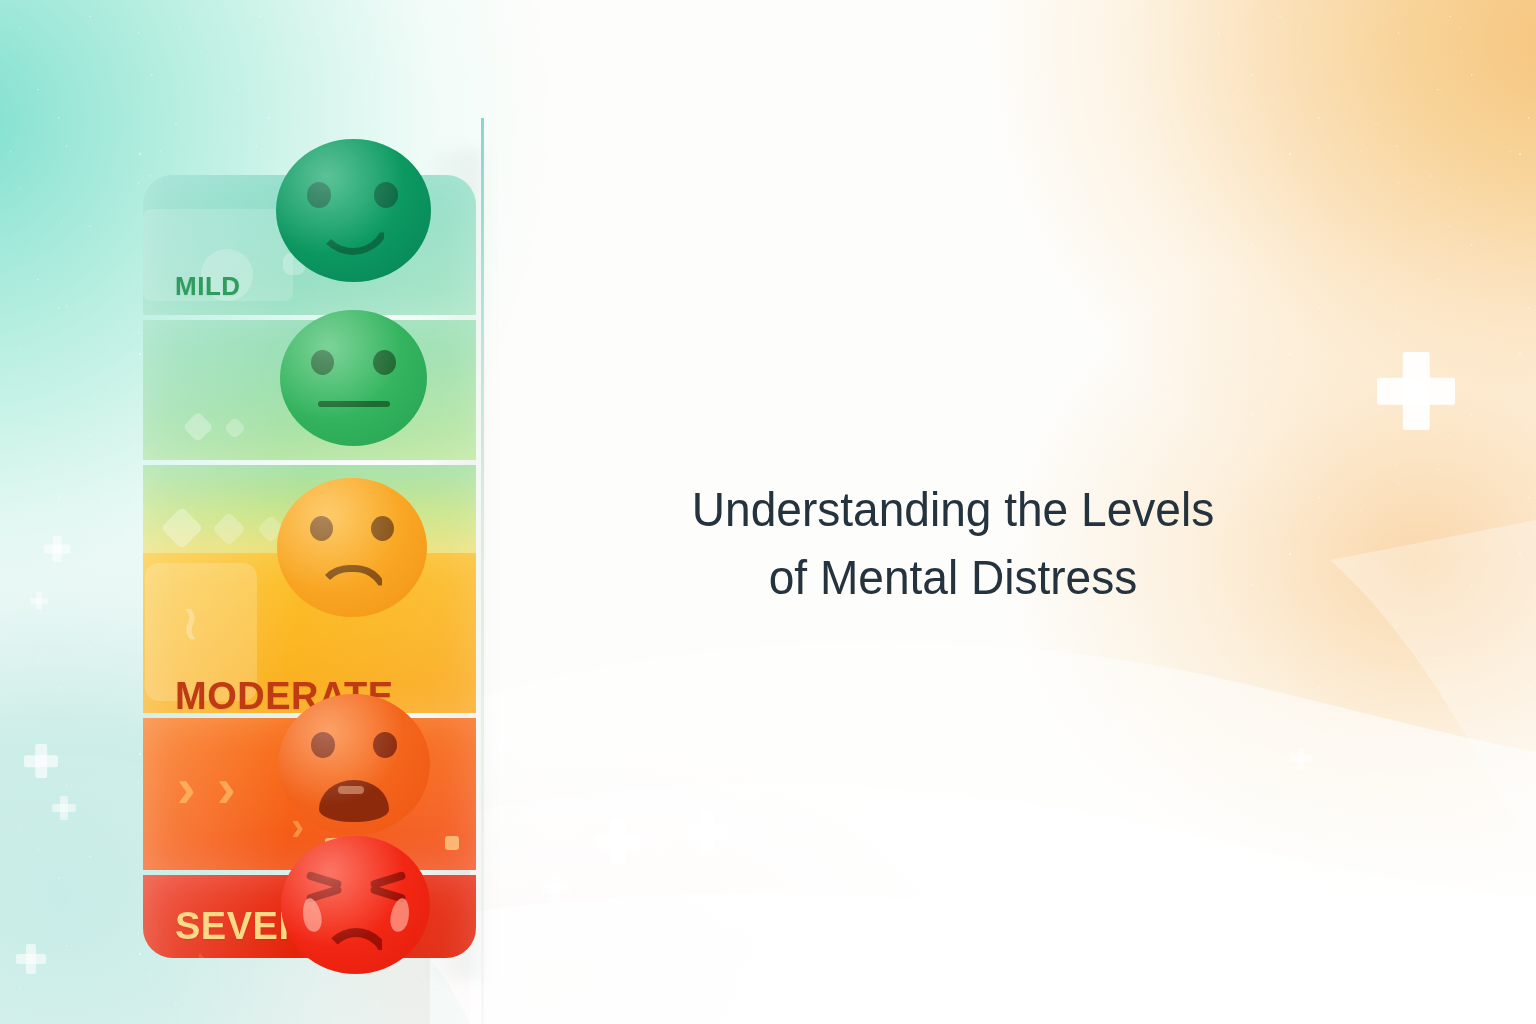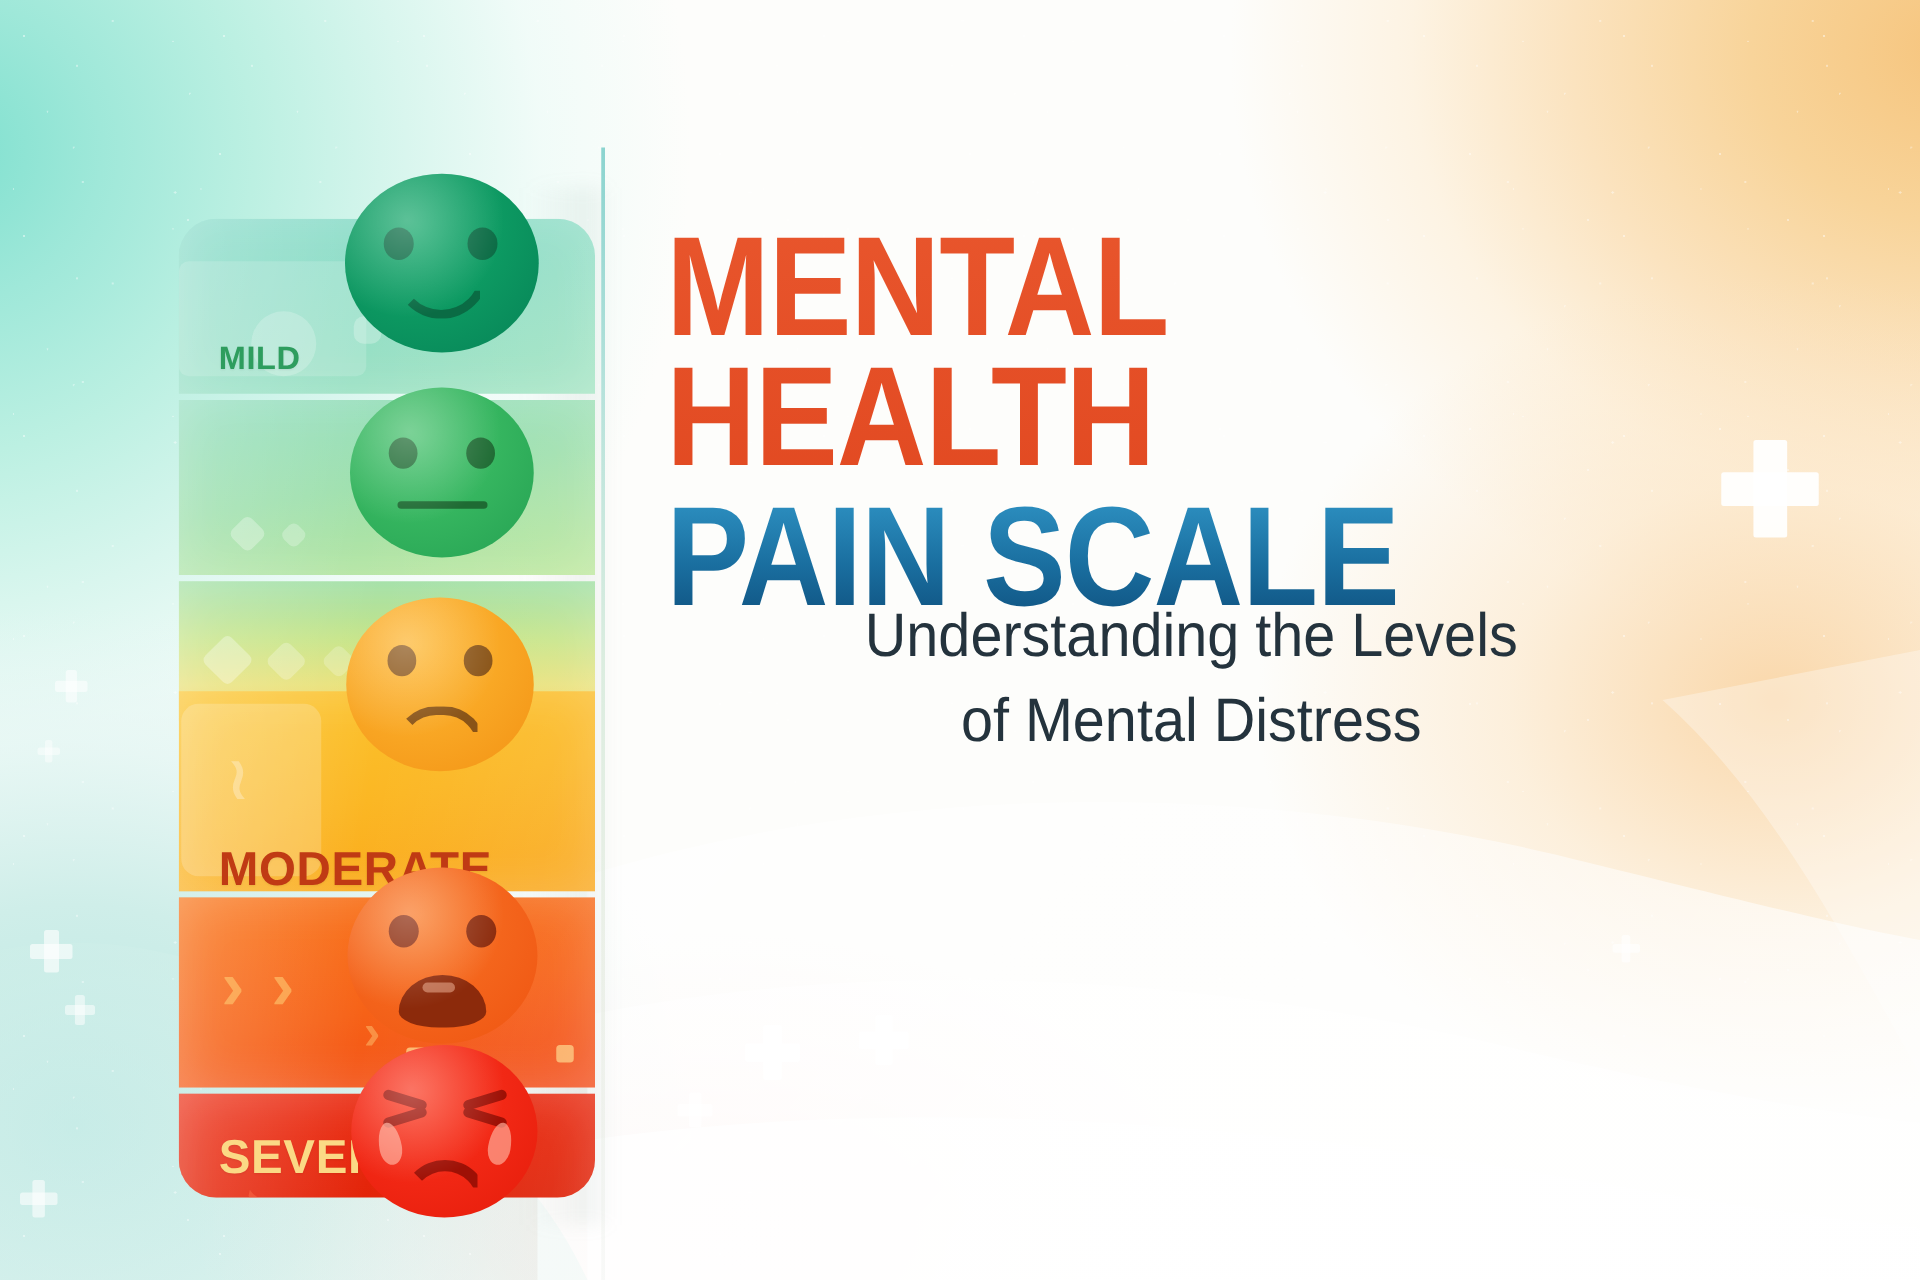--- a/index.html
+++ b/index.html
@@ -311,23 +311,19 @@
     <div class="brow" style="left:89px;top:40px;width:36px;height:8px;background:#9E1005;transform:rotate(-17deg);"></div>
     <div class="brow" style="left:89px;top:54px;width:36px;height:8px;background:#9E1005;transform:rotate(17deg);"></div>
 
     <div class="tear" style="left:22px;top:62px;width:18px;height:34px;background:rgba(255,170,150,.70);transform:rotate(-10deg);"></div>
     <div class="tear" style="left:110px;top:62px;width:18px;height:34px;background:rgba(255,170,150,.70);transform:rotate(10deg);"></div>
 
     <div class="mouth" style="left:40px;top:92px;width:70px;height:40px;border:9px solid #9E1005;border-radius:60px 60px 0 0;border-bottom-color:transparent;border-left-color:transparent;border-right-color:transparent;"></div>
     <div class="gloss"></div>
   </div>
 
-  <div id="headline">
-    <div class="title-line" id="title-line-1">MENTAL HEALTH</div>
-    <div class="title-line" id="title-line-2">PAIN SCALE</div>
-  </div>
 
   <div id="subtitle">
     <div>Understanding the Levels</div>
     <div>of Mental Distress</div>
   </div>
 
 </div>
 
 </body></html>

